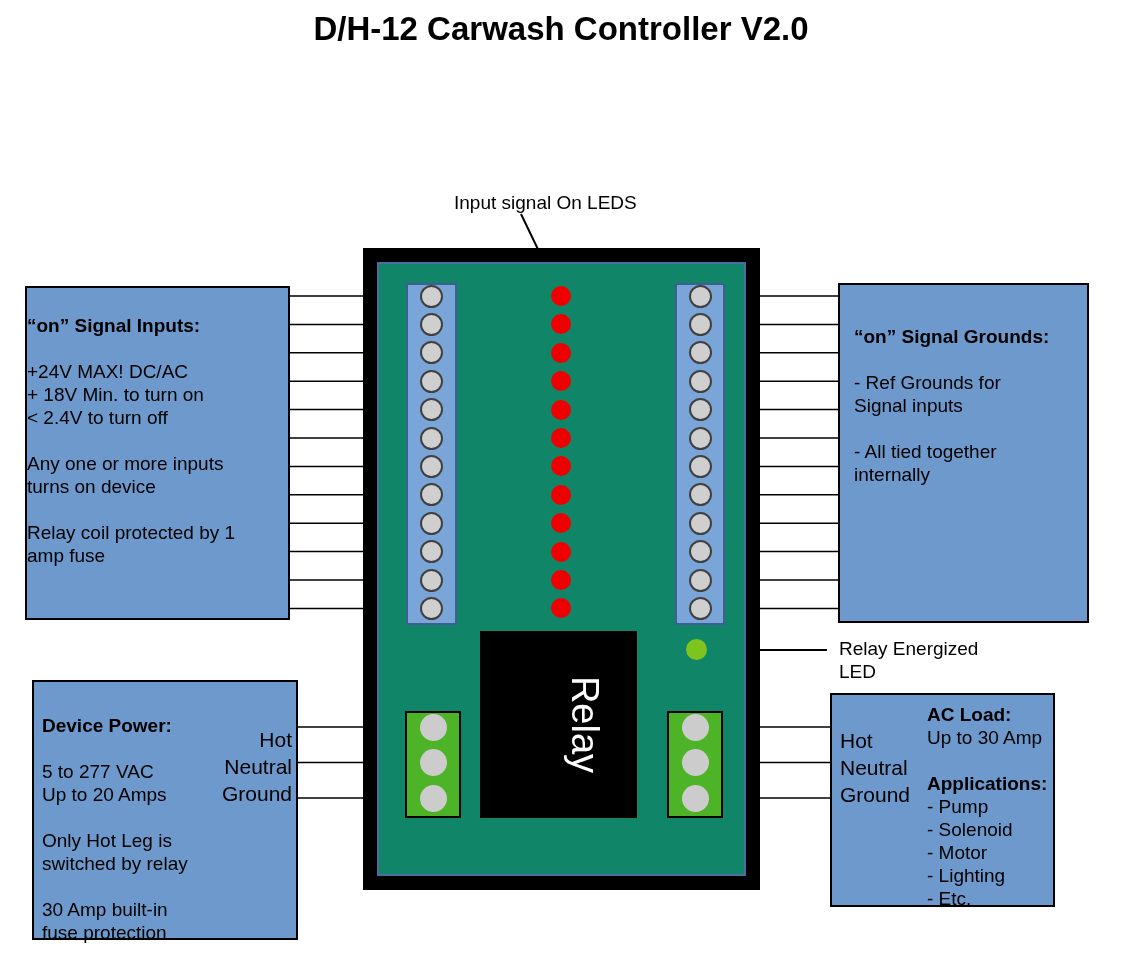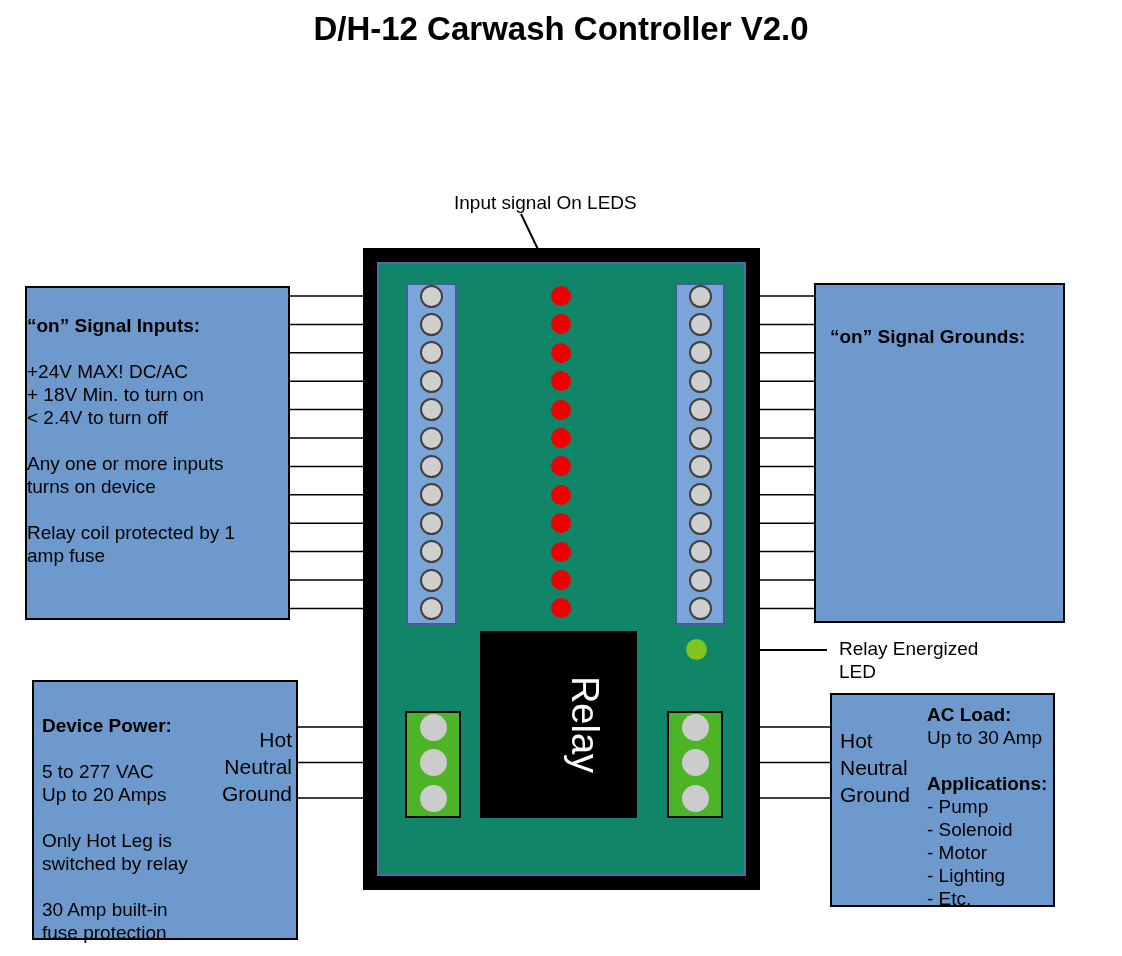--- a/index.html
+++ b/index.html
@@ -135,22 +135,30 @@
         <div class="tl">&lt; 2.4V to turn off</div>
         <div class="tl"></div>
         <div class="tl">Any one or more inputs</div>
         <div class="tl">turns on device</div>
         <div class="tl"></div>
         <div class="tl">Relay coil protected by 1</div>
         <div class="tl">amp fuse</div>
       </div>
   </div>
 
-  <div class="abs note-box" style="left:814px; top:283px; width:251px; height:340px; padding:40px 10px 0 14px;">
+  <div class="abs note-box" style="left:838px; top:283px; width:251px; height:340px; padding:40px 10px 0 14px;">
     <div class="note-heading">“on” Signal Grounds:</div>
+    <div>
+        <div class="tl"></div>
+        <div class="tl">- Ref Grounds for</div>
+        <div class="tl">Signal inputs</div>
+        <div class="tl"></div>
+        <div class="tl">- All tied together</div>
+        <div class="tl">internally</div>
+      </div>
   </div>
 
   <div class="abs note-box" style="left:32px; top:680px; width:266px; height:260px; padding:32px 0 0 8px;">
     <div class="note-heading">Device Power:</div>
     <div>
         <div class="tl"></div>
         <div class="tl">5 to 277 VAC</div>
         <div class="tl">Up to 20 Amps</div>
         <div class="tl"></div>
         <div class="tl">Only Hot Leg is</div>

